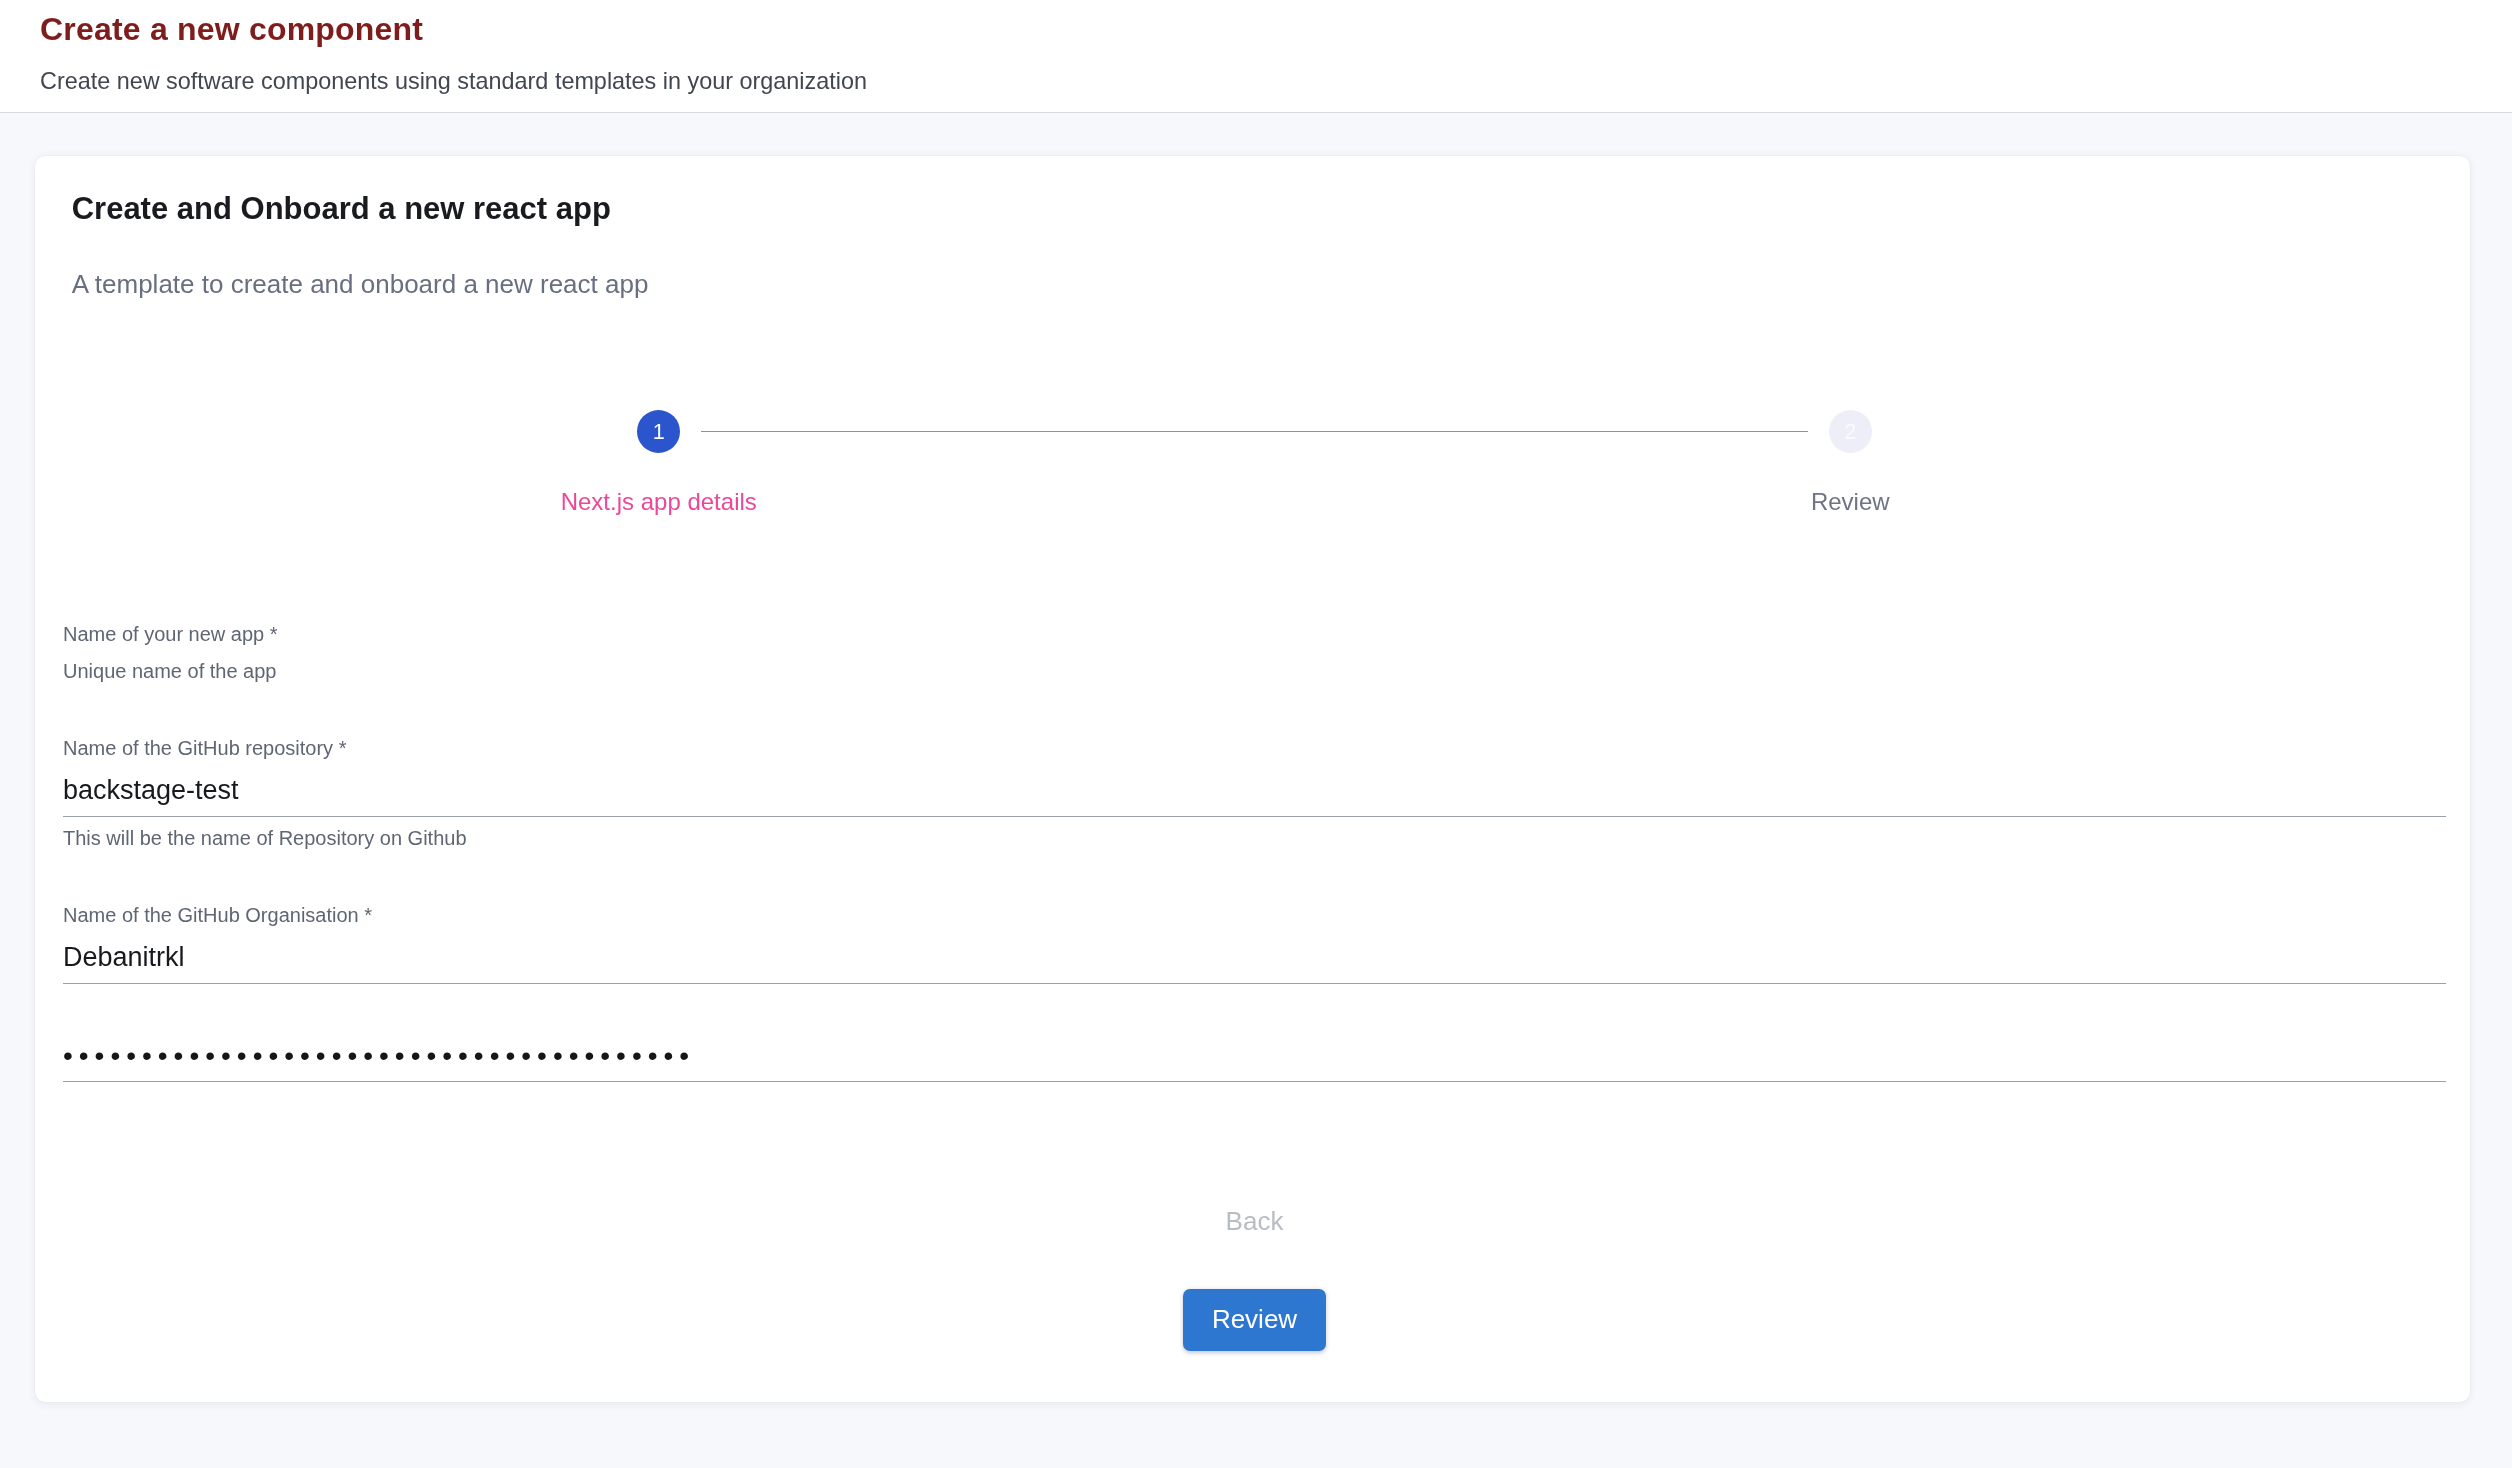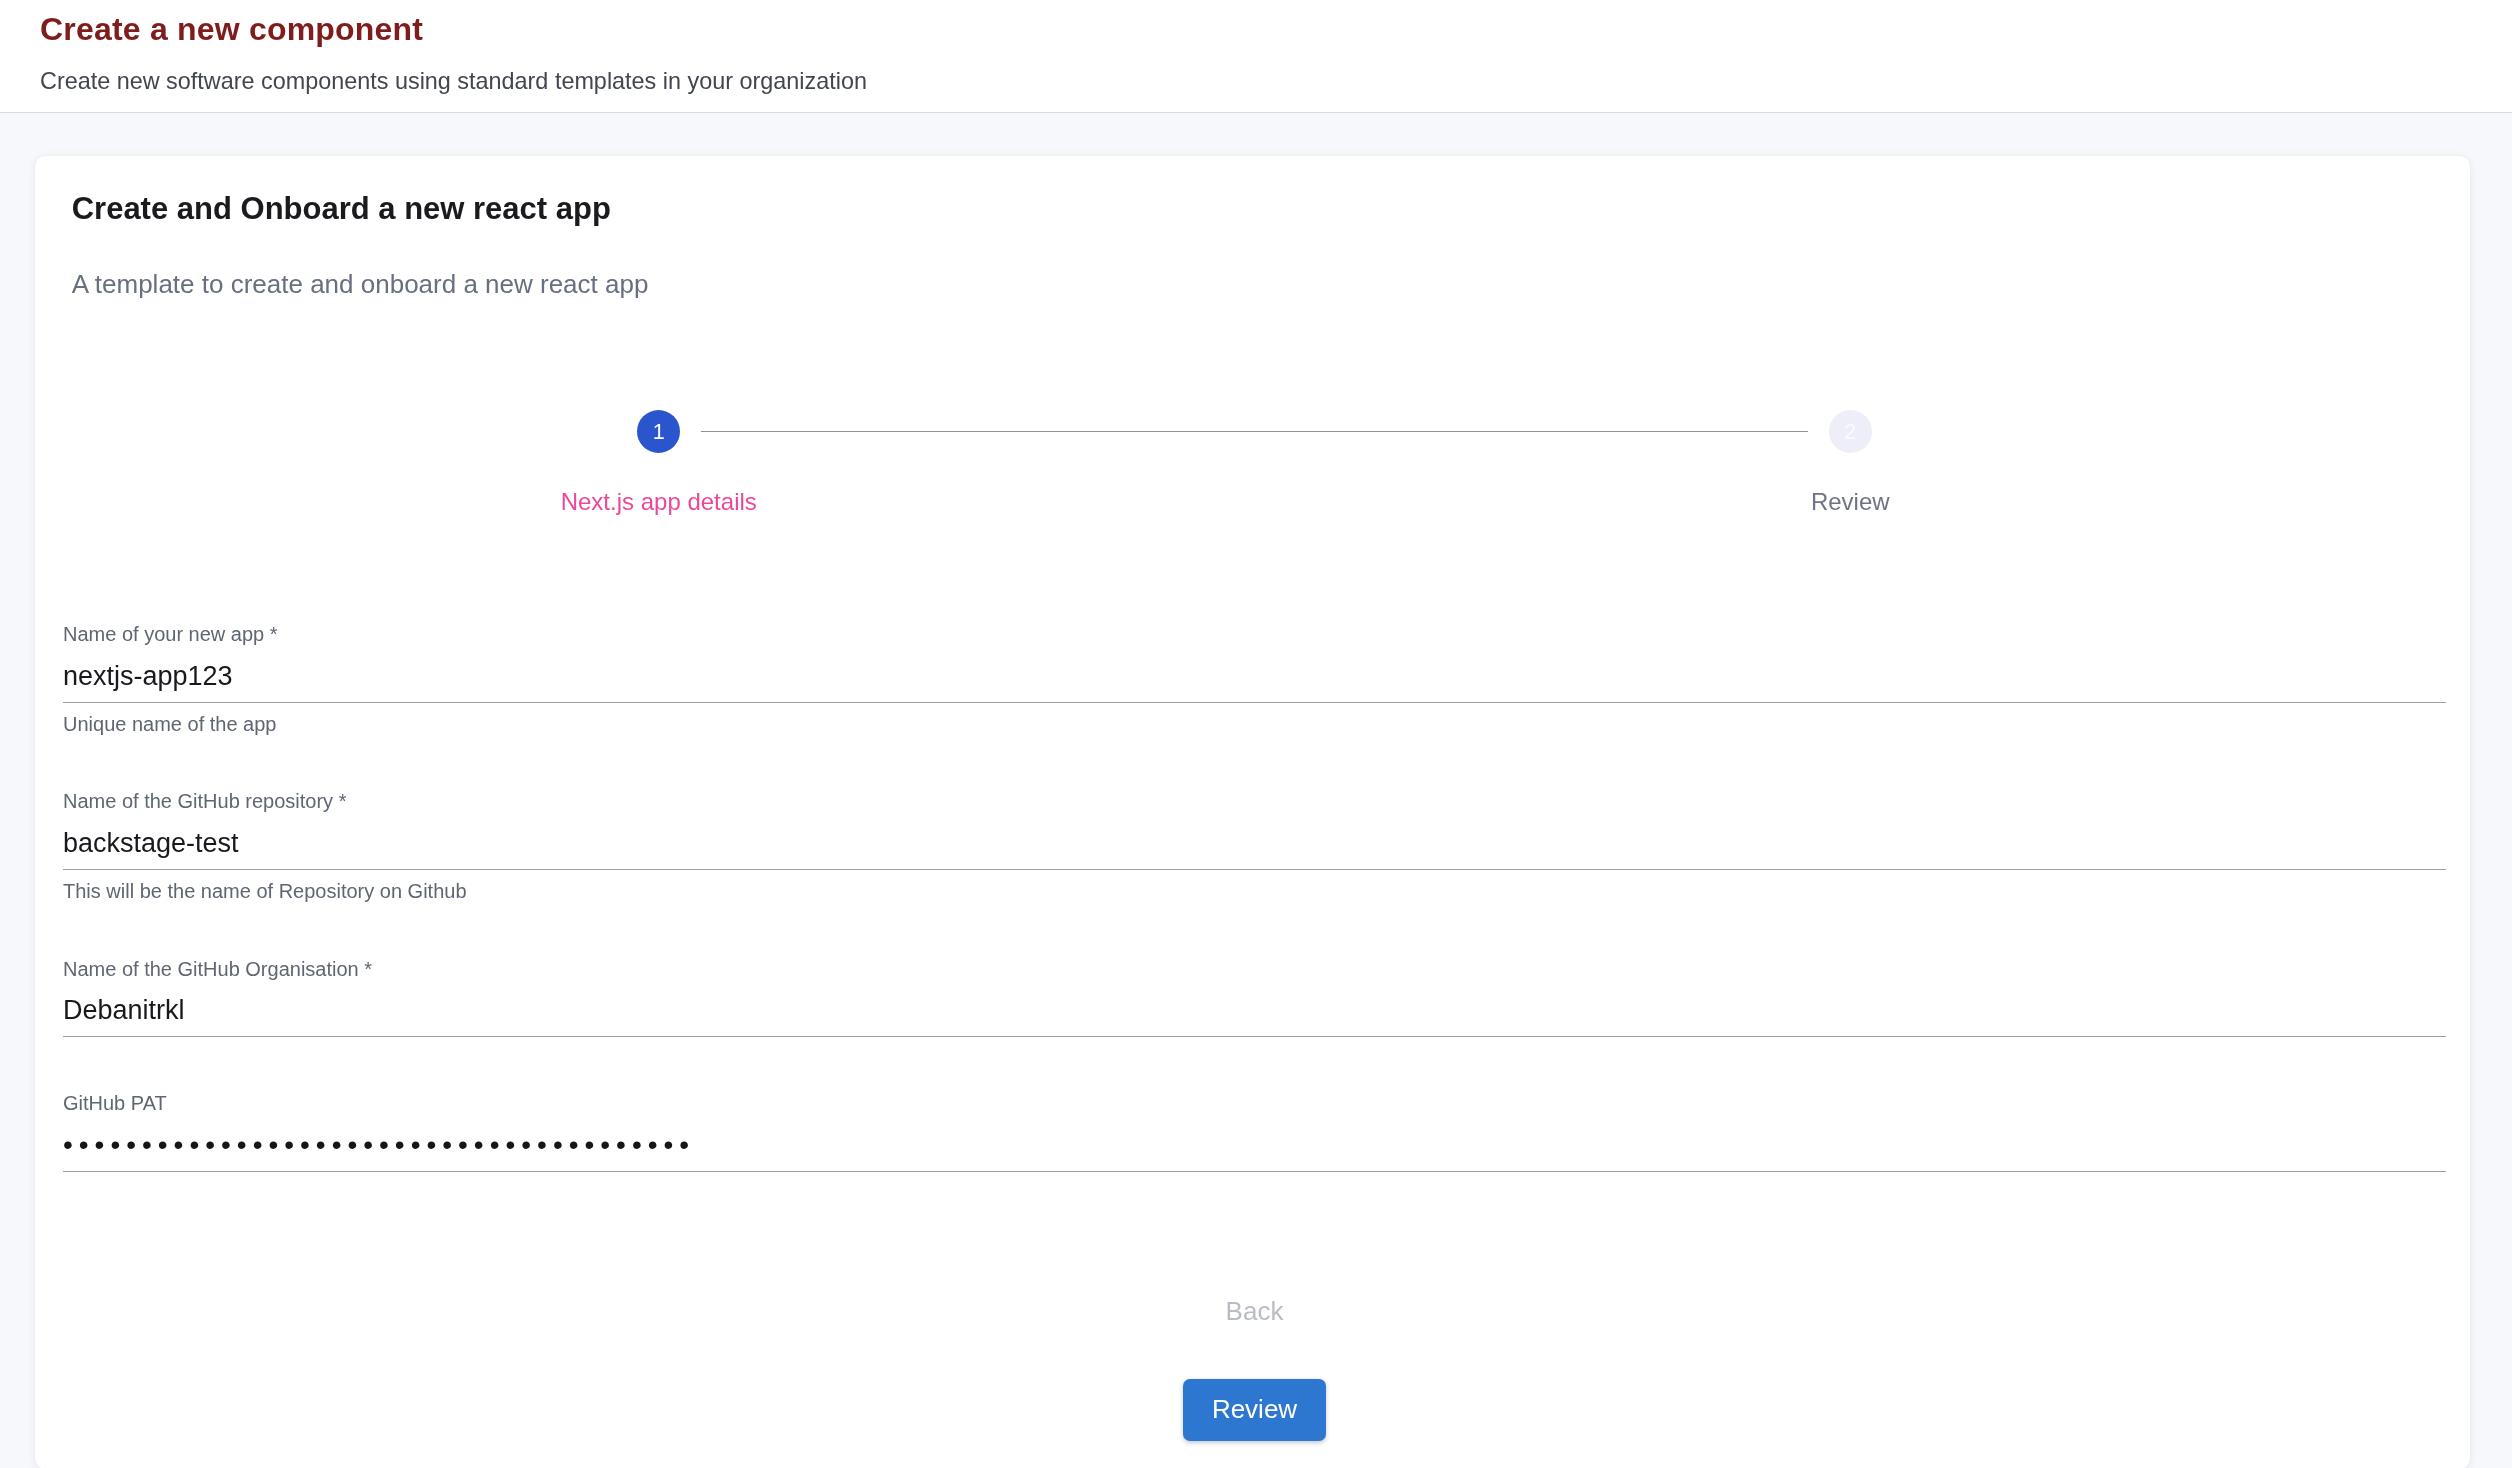--- a/index.html
+++ b/index.html
@@ -185,37 +185,35 @@
         <span class="step-connector"></span>
         <div class="step-circle">2</div>
         <div class="step-label">Review</div>
       </div>
     </div>
 
     <div class="form">
 
       <div class="field">
         <label class="field-label">Name of your new app *</label>
-        <input class="field-input" type="text" value="nextjs-app123" style="">
         <div class="field-helper">Unique name of the app</div>
       </div>
 
       <div class="field">
         <label class="field-label">Name of the GitHub repository *</label>
         <input class="field-input" type="text" value="backstage-test" style="">
         <div class="field-helper">This will be the name of Repository on Github</div>
       </div>
 
       <div class="field">
         <label class="field-label">Name of the GitHub Organisation *</label>
         <input class="field-input" type="text" value="Debanitrkl" style="">
       </div>
 
       <div class="field">
-        <label class="field-label">GitHub PAT</label>
         <input class="field-input password" type="text" value="••••••••••••••••••••••••••••••••••••••••" style="">
       </div>
 
     </div>
 
     <div class="actions">
       <button class="btn btn-back">Back</button>
       <button class="btn btn-review">Review</button>
     </div>
 

